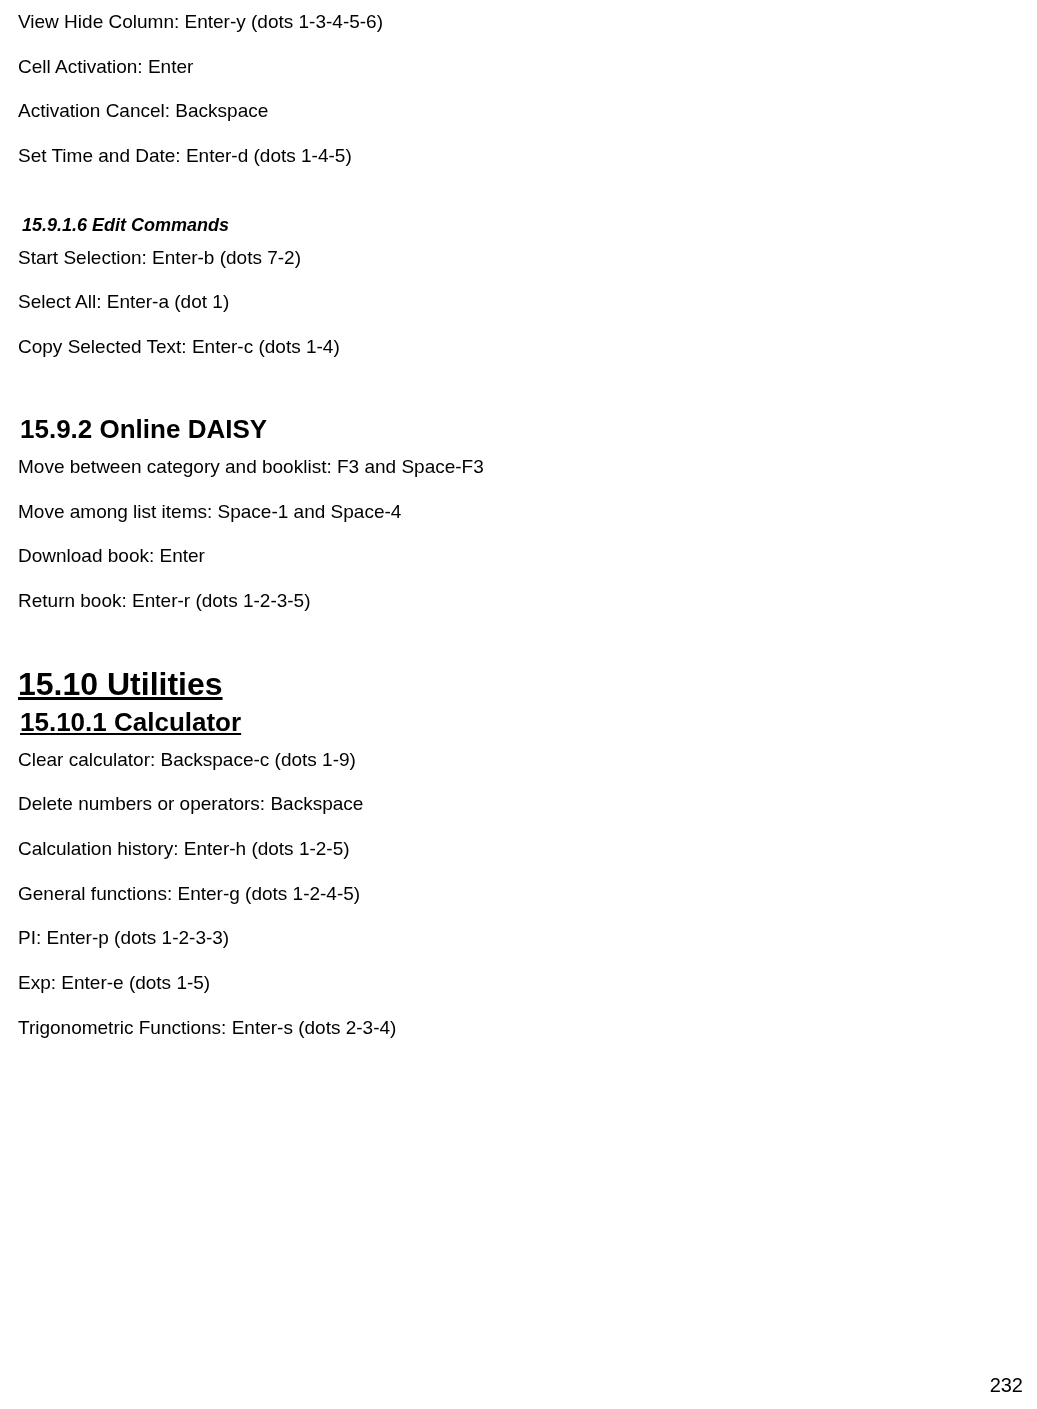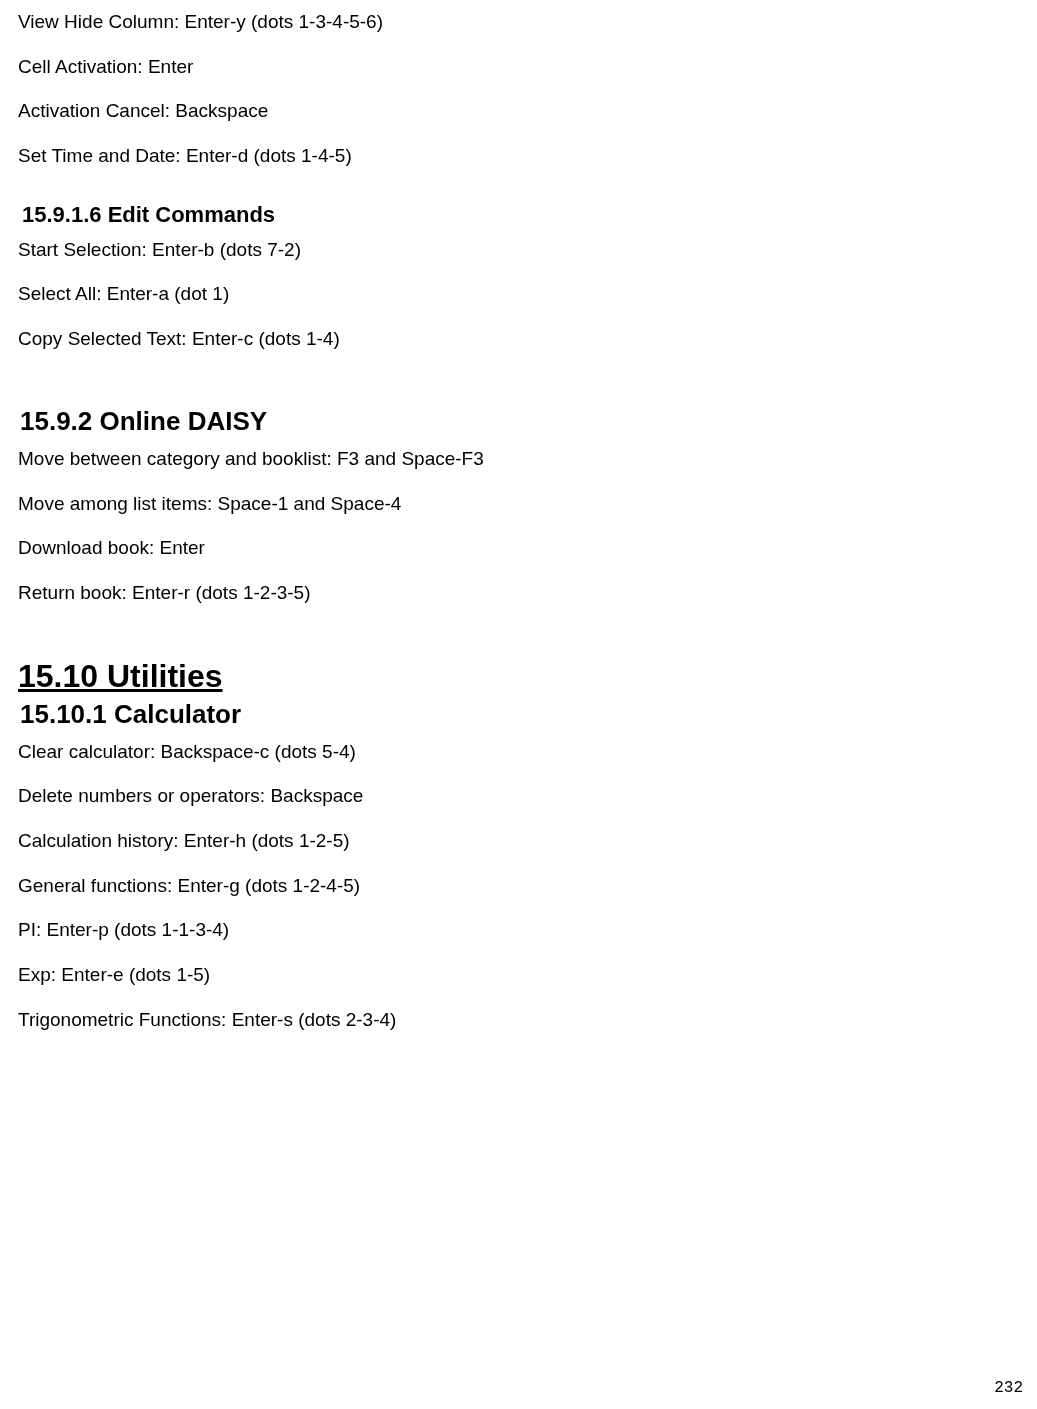--- a/index.html
+++ b/index.html
@@ -15,22 +15,23 @@
       color: #000000;
       position: relative;
       padding: 10px 18px;
     }
     .body-text {
       font-size: 19px;
       line-height: 1.3;
       margin-bottom: 20px;
     }
     .section-heading-italic {
-      font-size: 22px;
-      margin-top: 33px;
+      font-size: 18px;
+      font-style: italic;
+      margin-top: 46px;
       margin-bottom: 10px;
       margin-left: 4px;
     }
     .section-heading-bold {
       font-size: 26px;
       font-weight: bold;
       margin-top: 54px;
       margin-bottom: 10px;
       margin-left: 2px;
     }
@@ -39,27 +40,28 @@
       font-weight: bold;
       text-decoration: underline;
       margin-top: 52px;
       margin-bottom: 4px;
     }
     .sub-heading-bold {
       font-size: 26px;
       font-weight: bold;
       margin-bottom: 10px;
       margin-left: 2px;
+      text-decoration: underline;
     }
     .page-number {
       position: absolute;
       bottom: 12px;
       right: 14px;
-      font-family: Liberation Mono, monospace;
-      font-size: 16px;
+      font-family: Liberation Sans, sans-serif;
+      font-size: 20px;
     }
   </style>
 </head>
 <body>
 
 <p class="body-text">View Hide Column: Enter-y (dots 1-3-4-5-6)</p>
 <p class="body-text">Cell Activation: Enter</p>
 <p class="body-text">Activation Cancel: Backspace</p>
 <p class="body-text">Set Time and Date: Enter-d (dots 1-4-5)</p>
 
@@ -69,21 +71,21 @@
 <p class="body-text">Copy Selected Text: Enter-c (dots 1-4)</p>
 
 <h3 class="section-heading-bold">15.9.2 Online DAISY</h3>
 <p class="body-text">Move between category and booklist: F3 and Space-F3</p>
 <p class="body-text">Move among list items: Space-1 and Space-4</p>
 <p class="body-text">Download book: Enter</p>
 <p class="body-text">Return book: Enter-r (dots 1-2-3-5)</p>
 
 <h2 class="section-heading-underline">15.10 Utilities</h2>
 <h3 class="sub-heading-bold">15.10.1 Calculator</h3>
-<p class="body-text">Clear calculator: Backspace-c (dots 5-4)</p>
+<p class="body-text">Clear calculator: Backspace-c (dots 1-9)</p>
 <p class="body-text">Delete numbers or operators: Backspace</p>
 <p class="body-text">Calculation history: Enter-h (dots 1-2-5)</p>
 <p class="body-text">General functions: Enter-g (dots 1-2-4-5)</p>
-<p class="body-text">PI: Enter-p (dots 1-1-3-4)</p>
+<p class="body-text">PI: Enter-p (dots 1-2-3-3)</p>
 <p class="body-text">Exp: Enter-e (dots 1-5)</p>
 <p class="body-text">Trigonometric Functions: Enter-s (dots 2-3-4)</p>
 
 <div class="page-number">232</div>
 
 </body></html>

